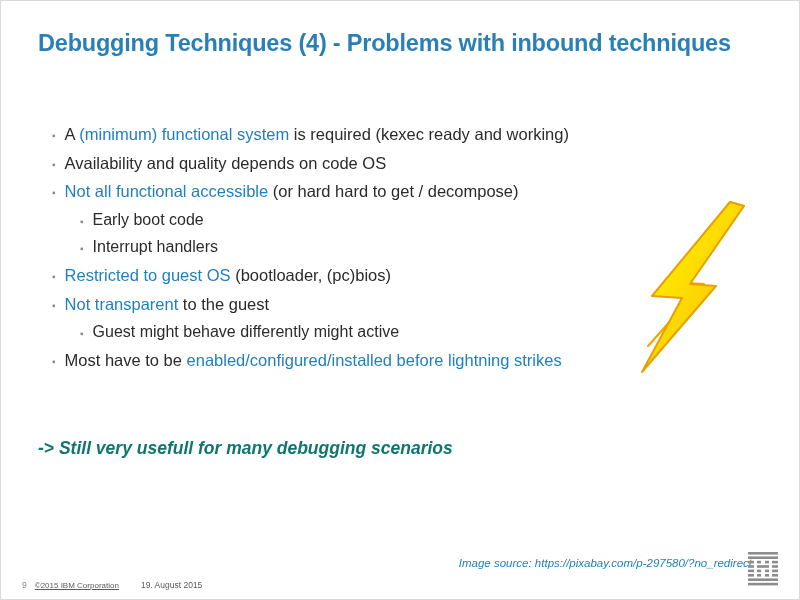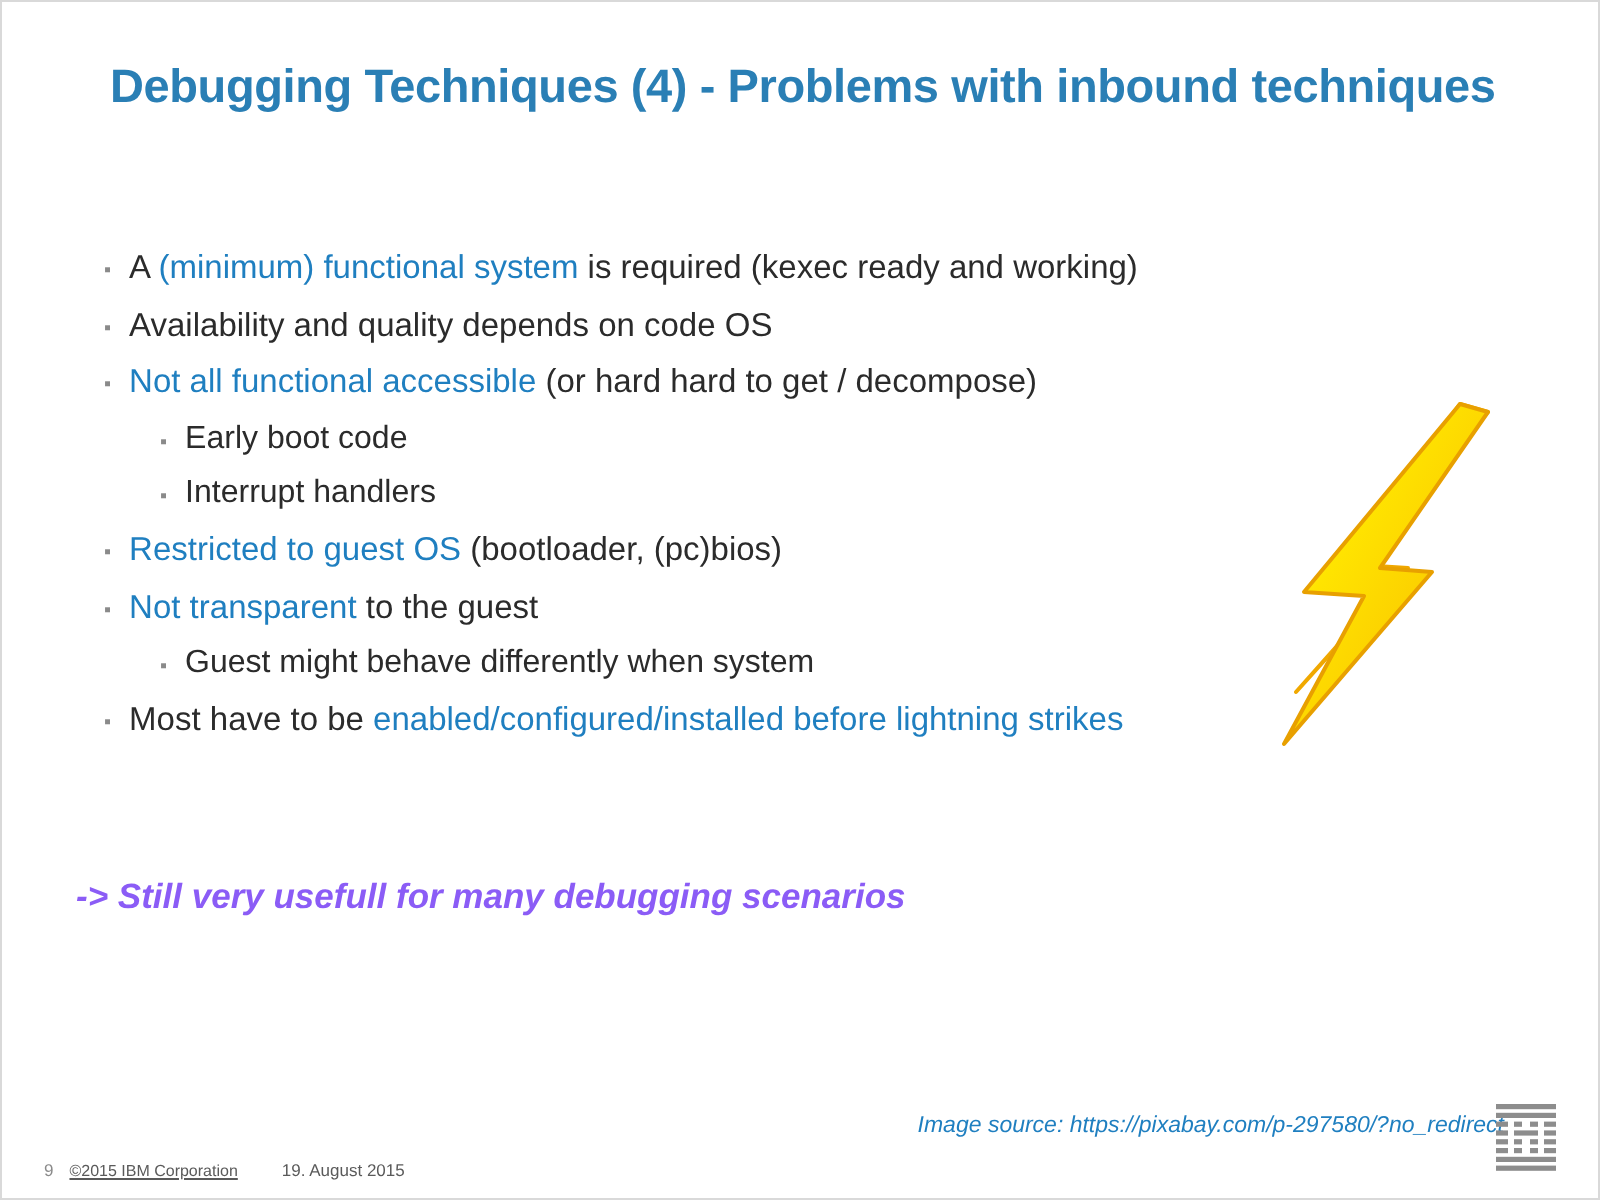--- a/index.html
+++ b/index.html
@@ -30,21 +30,20 @@
   .title {
     position: absolute;
     left: 38px;
     top: 28px;
     width: 700px;
     color: #2a7fb5;
     font-size: 23.5px;
     font-weight: bold;
     line-height: 1.32;
     letter-spacing: -0.2px;
-    margin-left: 17px;
   }
   .body-list {
     position: absolute;
     left: 52px;
     top: 122px;
     width: 710px;
   }
   .bullet-row {
     display: flex;
     align-items: flex-start;
@@ -68,21 +67,21 @@
   .bullet-text {
     flex: 1 1 auto;
   }
   .hl {
     color: #1f7fc0;
   }
   .conclusion {
     position: absolute;
     left: 38px;
     top: 438px;
-    color: #8b5cf6;
+    color: #0f766e;
     font-size: 17.5px;
     font-style: italic;
     font-weight: bold;
   }
   
   .bolt {
     position: absolute;
     left: 612px;
     top: 200px;
     width: 150px;
@@ -170,21 +169,21 @@
       <span class="bullet-text"><span class="hl">Restricted to guest OS</span><span> (bootloader, (pc)bios)</span></span>
     </div>
 
     <div class="bullet-row">
       <span class="marker">▪</span>
       <span class="bullet-text"><span class="hl">Not transparent</span><span> to the guest</span></span>
     </div>
 
     <div class="bullet-row lvl2">
       <span class="marker">▪</span>
-      <span class="bullet-text"><span>Guest might behave differently when system</span></span>
+      <span class="bullet-text"><span>Guest might behave differently might active</span></span>
     </div>
 
     <div class="bullet-row">
       <span class="marker">▪</span>
       <span class="bullet-text"><span>Most have to be </span><span class="hl">enabled/configured/installed before lightning strikes</span></span>
     </div>
 
   </div>
 
   <div class="conclusion">-&gt; Still very usefull for many debugging scenarios</div>

